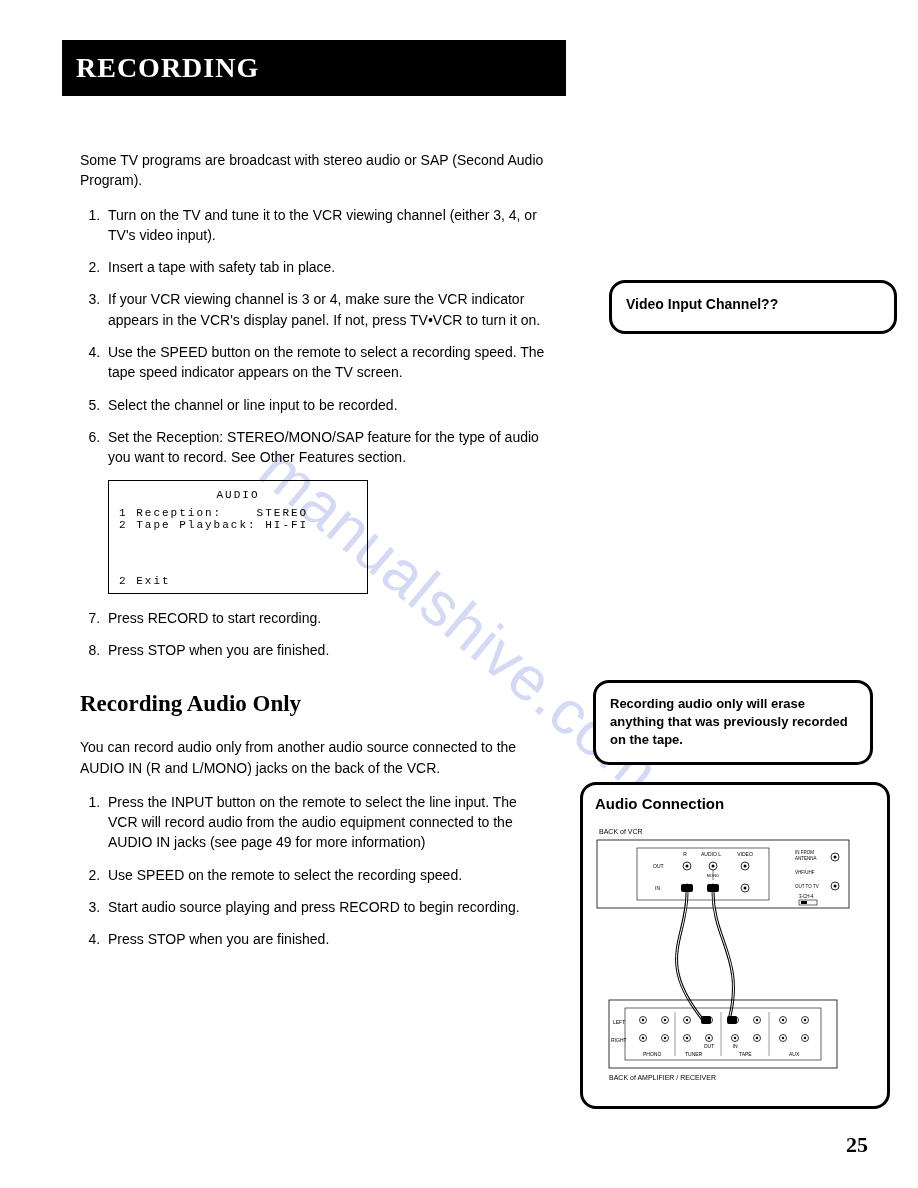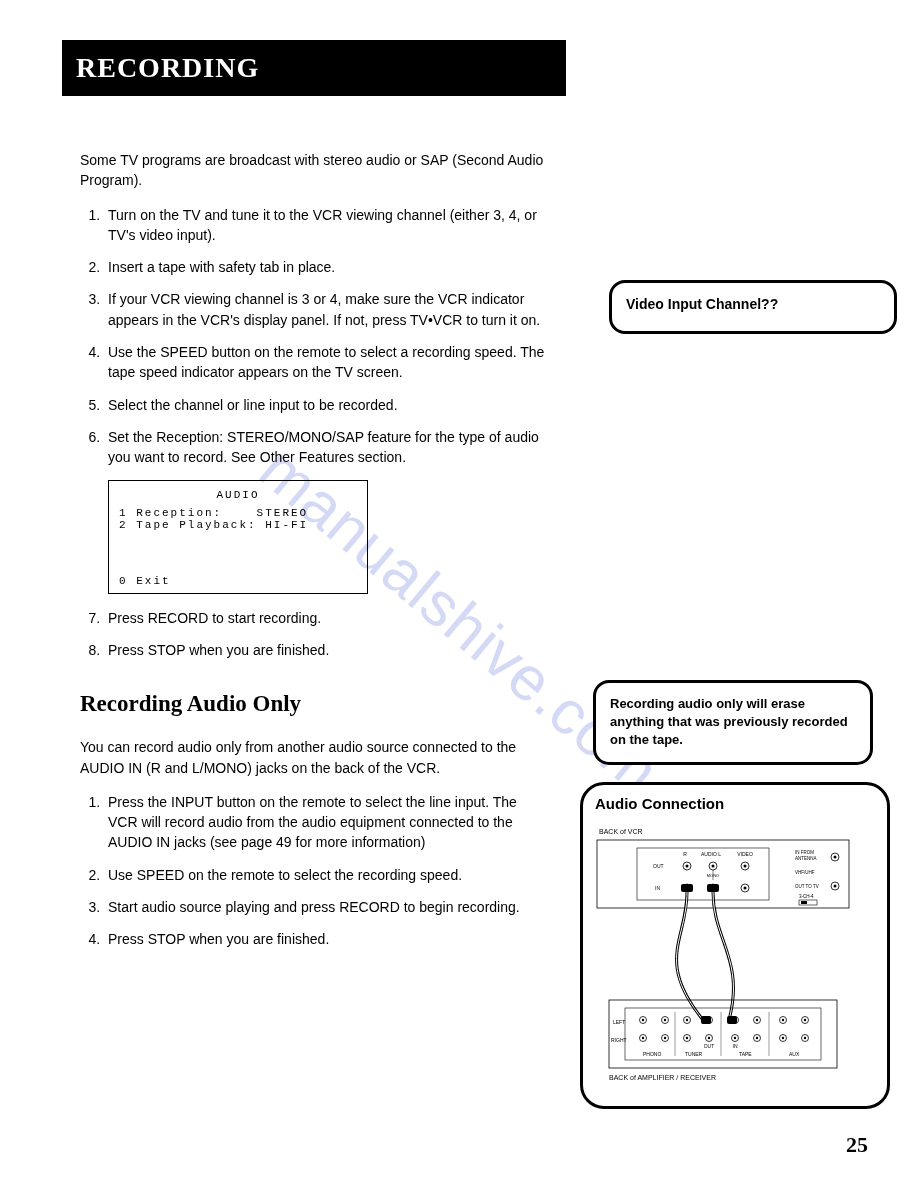--- a/index.html
+++ b/index.html
@@ -113,21 +113,21 @@
     left: 593px;
     top: 680px;
     width: 280px;
   }
   .diagram-callout {
     position: absolute;
     left: 580px;
     top: 782px;
     width: 280px;
     border: 3px solid #000;
-    border-radius: 24px;
+    border-radius: 16px;
     padding: 10px 12px 12px 12px;
     background: #fff;
   }
   .diagram-callout .d-title {
     font-weight: bold;
     font-size: 15px;
     margin-bottom: 8px;
   }
   .diagram-svg {
     width: 256px;
@@ -170,21 +170,21 @@
       <li>If your VCR viewing channel is 3 or 4, make sure the VCR indicator appears in the VCR's display panel. If not, press TV•VCR to turn it on.</li>
       <li>Use the SPEED button on the remote to select a recording speed. The tape speed indicator appears on the TV screen.</li>
       <li>Select the channel or line input to be recorded.</li>
       <li><span>Set the Reception: STEREO/MONO/SAP feature for the type of audio you want to record. See Other Features section.</span></li>
     </ol>
 
     <div class="audio-box">
       <div class="ab-title">AUDIO</div>
       <div class="ab-line">1 Reception:    STEREO</div>
       <div class="ab-line">2 Tape Playback: HI-FI</div>
-      <div class="ab-exit">0 Exit</div>
+      <div class="ab-exit">2 Exit</div>
     </div>
 
     <ol class="steps" start="7">
       <li>Press RECORD to start recording.</li>
       <li>Press STOP when you are finished.</li>
     </ol>
 
     <h2 class="section-title" style="margin-top:28px;">Recording Audio Only</h2>
     <p class="intro">You can record audio only from another audio source connected to the AUDIO IN (R and L/MONO) jacks on the back of the VCR.</p>
     <ol class="steps">

